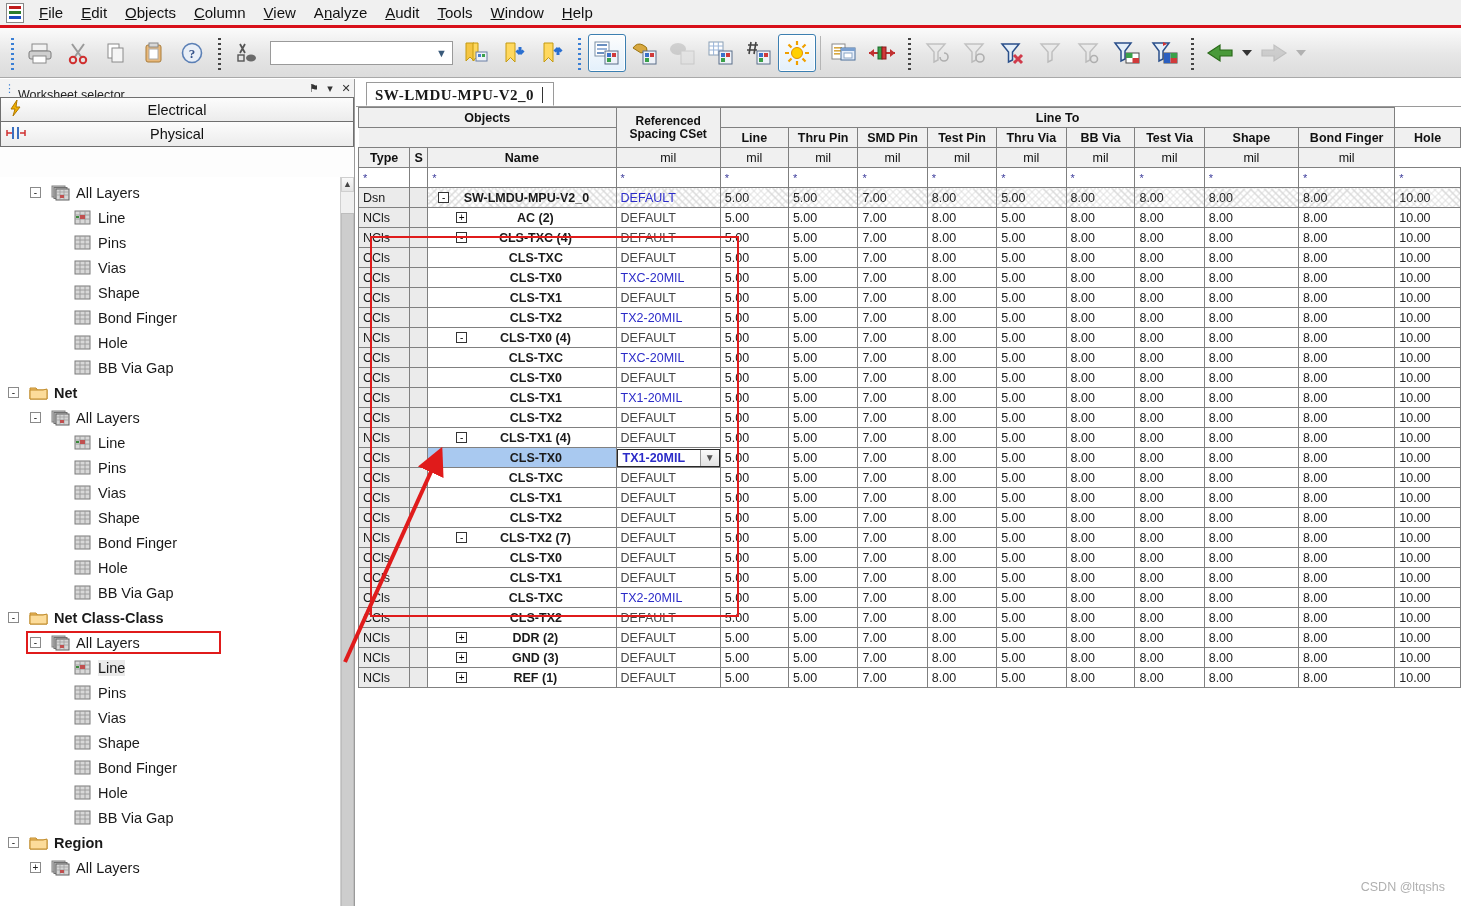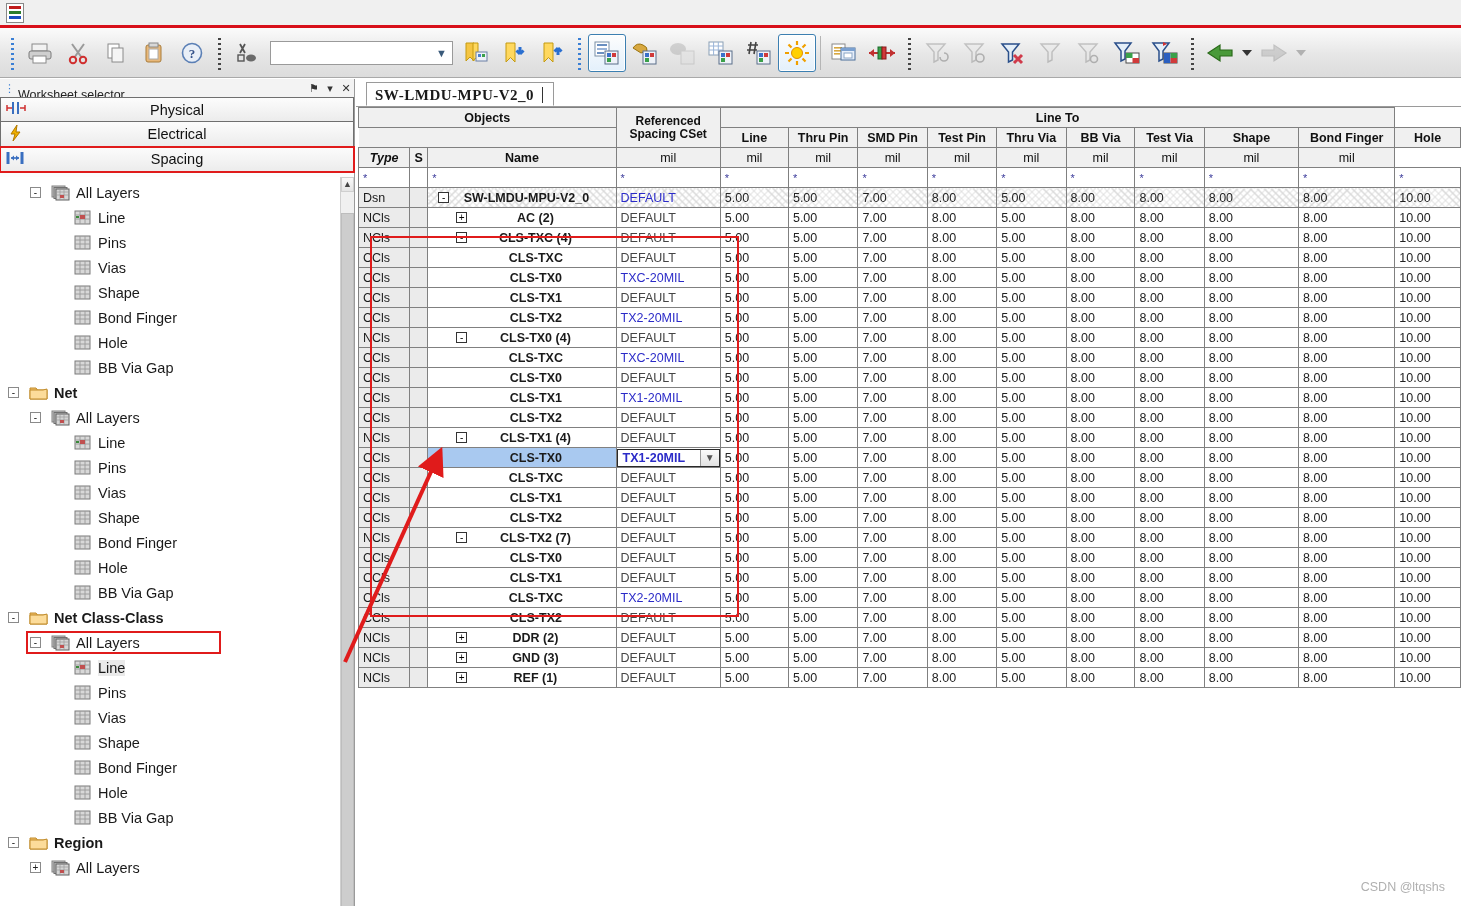--- a/index.html
+++ b/index.html
@@ -234,20 +234,32 @@
 </style>
 </head>
 <body>
 
 <div id="menubar">
   <div id="app-logo">
     <i style="background:#c01a1a"></i>
       <i style="background:#2c7d2c"></i>
       <i style="background:#1a4fc0"></i>
   </div>
+  <div id="menu-items" style="display: flex; align-items: center;">
+      <div class="menu-item"><u>F</u>ile</div>
+      <div class="menu-item"><u>E</u>dit</div>
+      <div class="menu-item"><u>O</u>bjects</div>
+      <div class="menu-item"><u>C</u>olumn</div>
+      <div class="menu-item"><u>V</u>iew</div>
+      <div class="menu-item">A<u>n</u>alyze</div>
+      <div class="menu-item"><u>A</u>udit</div>
+      <div class="menu-item"><u>T</u>ools</div>
+      <div class="menu-item"><u>W</u>indow</div>
+      <div class="menu-item"><u>H</u>elp</div>
+    </div>
 </div>
 
 <div id="toolbar">
   <div class="grip"></div>
 
   <div class="tbtn">
     <svg width="26" height="24" viewBox="0 0 26 24">
         <rect x="5" y="3" width="15" height="7" fill="#f2f2f2" stroke="#8a8a8a"></rect>
         <rect x="2" y="10" width="22" height="8" rx="2" fill="#cfcfcf" stroke="#7a7a7a"></rect>
         <rect x="6" y="15" width="13" height="7" fill="#fff" stroke="#8a8a8a"></rect>
@@ -474,42 +486,32 @@
   <div id="panel-title">
     <span class="dots">⋮</span>
     <span class="ttxt">Worksheet selector</span>
     <span class="pbtn">⚑</span>
     <span class="pbtn">▾</span>
     <span class="pbtn">✕</span>
   </div>
 
   <div id="worksheet-rows">
       <div class="ws-row">
+        <span class="wicon"><svg width="18" height="18" viewBox="0 0 18 18">
+            <path d="M10 1 L4 10 h4 l-2 7 L13 8 h-4 z" fill="#f0b000" stroke="#b07800"></path>
+          </svg></span>
+        <span class="wlabel">Electrical</span>
+      </div>
+      <div class="ws-row">
         <span class="wicon"><svg width="22" height="16" viewBox="0 0 22 16">
             <path d="M2 8 h5 M15 8 h5" stroke="#d03030" stroke-width="1.5"></path>
             <path d="M8 2 v12 M13 2 v12" stroke="#3a6fc0" stroke-width="2"></path>
             <path d="M2 5 v6 M20 5 v6" stroke="#d03030" stroke-width="1.5"></path>
           </svg></span>
         <span class="wlabel">Physical</span>
-      </div>
-      <div class="ws-row">
-        <span class="wicon"><svg width="18" height="18" viewBox="0 0 18 18">
-            <path d="M10 1 L4 10 h4 l-2 7 L13 8 h-4 z" fill="#f0b000" stroke="#b07800"></path>
-          </svg></span>
-        <span class="wlabel">Electrical</span>
-      </div>
-      <div class="ws-row sel">
-        <span class="wicon"><svg width="22" height="16" viewBox="0 0 22 16">
-            <path d="M3 2 v12" stroke="#3a6fc0" stroke-width="3"></path>
-            <path d="M6 8 h8" stroke="#3a6fc0" stroke-width="1.6"></path>
-            <path d="M6 8 l3 -2.5 v5 z" fill="#3a6fc0"></path>
-            <path d="M14 8 l-3 -2.5 v5 z" fill="#3a6fc0"></path>
-            <path d="M17 2 v12" stroke="#3a6fc0" stroke-width="3"></path>
-          </svg></span>
-        <span class="wlabel">Spacing</span>
       </div>
     </div>
 
   <div id="tree">
       <div class="tnode">
         <span class="ind" style="width:30px"></span>
         <span class="expander">-</span>
         <span class="dotline"></span>
         <span class="ticon"><svg width="19" height="16" viewBox="0 0 19 16">
             <rect x="1" y="1" width="13" height="11" fill="#c9c9c9" stroke="#808080"></rect>
@@ -835,21 +837,21 @@
           <th style="width: 70px;">SMD Pin</th>
           <th style="width: 70px;">Test Pin</th>
           <th style="width: 70px;">Thru Via</th>
           <th style="width: 70px;">BB Via</th>
           <th style="width: 70px;">Test Via</th>
           <th style="width: 70px;">Shape</th>
           <th style="width: 97px;">Bond Finger</th>
           <th style="width: 67px;">Hole</th>
         </tr>
       <tr id="unit-row">
-          <th style="width: 52px; font-style: italic;">Type</th>
+          <th style="width: 52px;">Type</th>
           <th style="width: 18px;">S</th>
           <th style="width: 190px;">Name</th>
           <th style="width: 70px; font-weight: normal;">mil</th>
           <th style="width: 70px; font-weight: normal;">mil</th>
           <th style="width: 70px; font-weight: normal;">mil</th>
           <th style="width: 70px; font-weight: normal;">mil</th>
           <th style="width: 70px; font-weight: normal;">mil</th>
           <th style="width: 70px; font-weight: normal;">mil</th>
           <th style="width: 70px; font-weight: normal;">mil</th>
           <th style="width: 70px; font-weight: normal;">mil</th>

